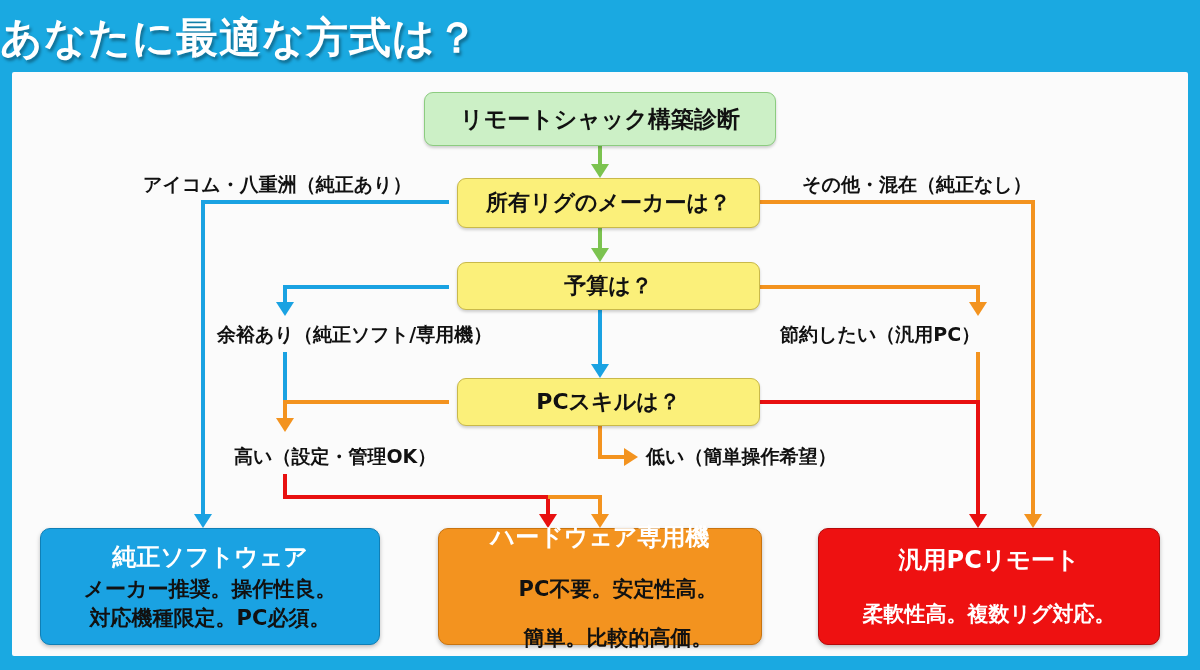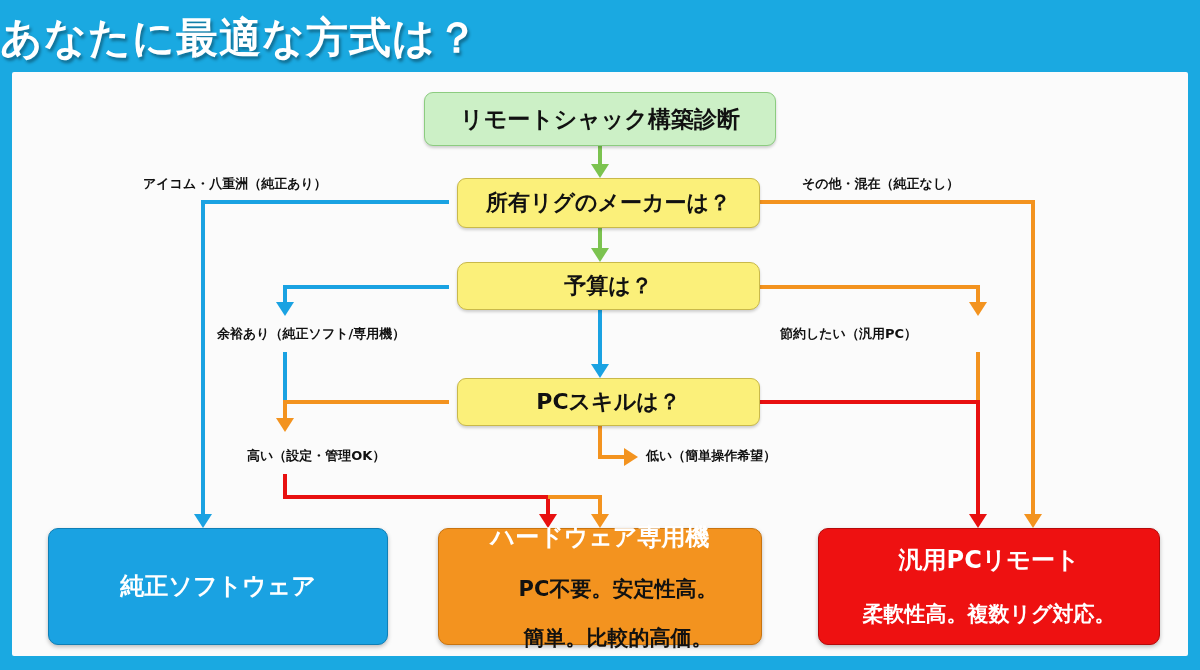--- a/index.html
+++ b/index.html
@@ -22,21 +22,21 @@
   svg.lines { position: absolute; left: 0; top: 0; width: 1200px; height: 670px; }
   .node {
     position: absolute; box-sizing: border-box; border-radius: 9px;
     display: flex; align-items: center; justify-content: center;
     font-weight: bold; color: #111; text-align: left;
     box-shadow: 0 2px 3px rgba(0,0,0,0.18);
   }
   .start { background: #ccf0c6; border: 1.5px solid #8ccc80; font-size: 23px; }
   .q { background: #fbf07a; border: 1.5px solid #c9b94a; font-size: 22px; margin-left: 8px; }
   .label {
-    position: absolute; font-weight: bold; color: #111; font-size: 13px; white-space: nowrap;
+    position: absolute; font-weight: bold; color: #111; font-size: 19px; white-space: nowrap;
     line-height: 24px;
   }
   .result {
     position: absolute; box-sizing: border-box; border-radius: 10px;
     display: flex; flex-direction: column; align-items: center; justify-content: center;
     font-weight: bold; text-align: center;
     box-shadow: 0 2px 4px rgba(0,0,0,0.25);
   }
   .result .rtitle { font-size: 24px; line-height: 32px; margin-bottom: 2px; }
   .result .rline { font-size: 21px; line-height: 29px; }
@@ -125,37 +125,39 @@
 </svg>
 
 <div class="node start" style="left:424px; top:92px; width:352px; height:54px;">
   <span>リモートシャック構築診断</span>
 </div>
 
 <div class="node q" style="left:449px; top:178px; width:303px; height:50px;">
   <span>所有リグのメーカーは？</span>
 </div>
 
-<div class="node q" style="left:449px; top:262px; width:303px; height:48px;border-radius:10px;">
+<div class="node q" style="left:449px; top:262px; width:303px; height:48px;">
   <span>予算は？</span>
 </div>
 
 <div class="node q" style="left:449px; top:378px; width:303px; height:48px;">
   <span>PCスキルは？</span>
 </div>
 
 <div class="label" style="left:143px; top:172px;">アイコム・八重洲（純正あり）</div>
 <div class="label" style="left:766px; top:172px;margin-left:36px;">その他・混在（純正なし）</div>
 <div class="label" style="left:217px; top:322px;">余裕あり（純正ソフト/専用機）</div>
 <div class="label" style="left:780px; top:322px;">節約したい（汎用PC）</div>
-<div class="label" style="left:247px; top:444px;">高い（設定・管理OK）</div>
+<div class="label" style="left:234px; top:444px;">高い（設定・管理OK）</div>
 <div class="label" style="left:646px; top:444px;text-align:center;">低い（簡単操作希望）</div>
 
-<div class="result r-blue" style="left:40px; top:528px; width:340px; height:117px;margin-left:8px;">
+<div class="result r-blue" style="left:40px; top:528px; width:340px; height:117px;">
   <div class="rtitle">純正ソフトウェア</div>
+  <div class="rline">メーカー推奨。操作性良。</div>
+  <div class="rline">対応機種限定。PC必須。</div>
 </div>
 
 <div class="result r-orange" style="left:438px; top:528px; width:324px; height:117px;">
   <div class="rtitle">ハードウェア専用機</div>
   <div class="rline">PC不要。安定性高。</div>
   <div class="rline">簡単。比較的高価。</div>
 </div>
 
 <div class="result r-red" style="left:818px; top:528px; width:342px; height:117px;gap:22px;">
   <div class="rtitle">汎用PCリモート</div>

